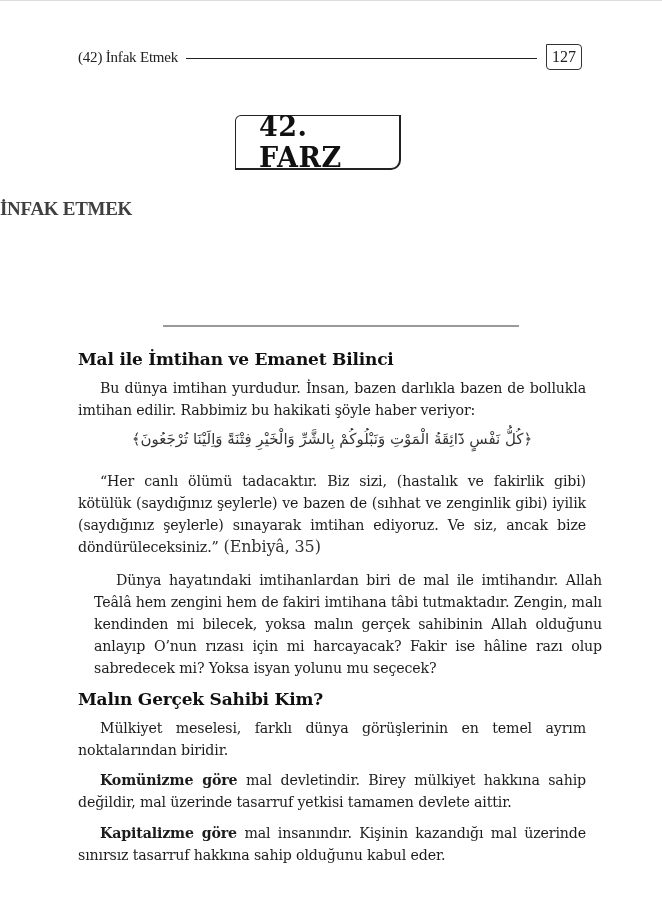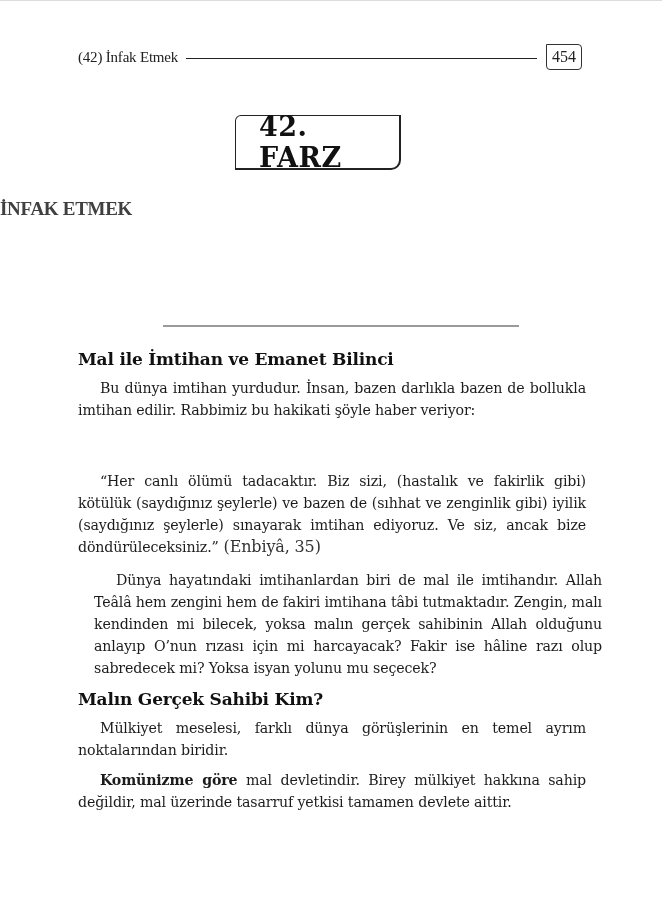--- a/index.html
+++ b/index.html
@@ -143,40 +143,42 @@
   </style>
 </head>
 <body>
 
 <div class="page">
   <div class="top-rule"></div>
 
   <div class="running-header">
     <span class="running-title">(42) İnfak Etmek</span>
     <span class="header-line"></span>
-    <span class="page-number-box">454</span>
+    <span class="page-number-box">127</span>
   </div>
 
   <div class="chapter-box">
     <span class="chapter-title">42. FARZ</span>
   </div>
 
   <div class="section-title">İNFAK ETMEK</div>
 
 
   <div class="divider"></div>
 
   <div class="subheading sub1">Mal ile İmtihan ve Emanet Bilinci</div>
 
   <p class="para body-text p1 para-inner">Bu dünya imtihan yurdudur. İnsan, bazen darlıkla bazen de bollukla imtihan edilir. Rabbimiz bu hakikati şöyle haber veriyor:</p>
 
+  <div class="arabic">﴿كُلُّ نَفْسٍ ذَٓائِقَةُ الْمَوْتِ وَنَبْلُوكُمْ بِالشَّرِّ وَالْخَيْرِ فِتْنَةً وَاِلَيْنَا تُرْجَعُونَ﴾</div>
 
   <p class="para body-text p2 para-inner"><span>“Her canlı ölümü tadacaktır. Biz sizi, (hastalık ve fakirlik gibi) kötülük (saydığınız şeylerle) ve bazen de (sıhhat ve zenginlik gibi) iyilik (saydığınız şeylerle) sınayarak imtihan ediyoruz. Ve siz, ancak bize döndürüleceksiniz.”</span><span class="citation"> (Enbiyâ, 35)</span></p>
 
   <p class="para body-text p3 para-inner">Dünya hayatındaki imtihanlardan biri de mal ile imtihandır. Allah Teâlâ hem zengini hem de fakiri imtihana tâbi tutmaktadır. Zengin, malı kendinden mi bilecek, yoksa malın gerçek sahibinin Allah olduğunu anlayıp O’nun rızası için mi harcayacak? Fakir ise hâline razı olup sabredecek mi? Yoksa isyan yolunu mu seçecek?</p>
 
   <div class="subheading sub2">Malın Gerçek Sahibi Kim?</div>
 
   <p class="para body-text p5 para-inner"><span class="b">Komünizme göre</span><span> mal devletindir. Birey mülkiyet hakkına sahip değildir, mal üzerinde tasarruf yetkisi tamamen devlete aittir.</span></p>
 
   <p class="para body-text p4 para-inner">Mülkiyet meselesi, farklı dünya görüşlerinin en temel ayrım noktalarından biridir.</p>
 
+  <p class="para body-text p6 para-inner"><span class="b">Kapitalizme göre</span><span> mal insanındır. Kişinin kazandığı mal üzerinde sınırsız tasarruf hakkına sahip olduğunu kabul eder.</span></p>
 </div>
 
 </body></html>

